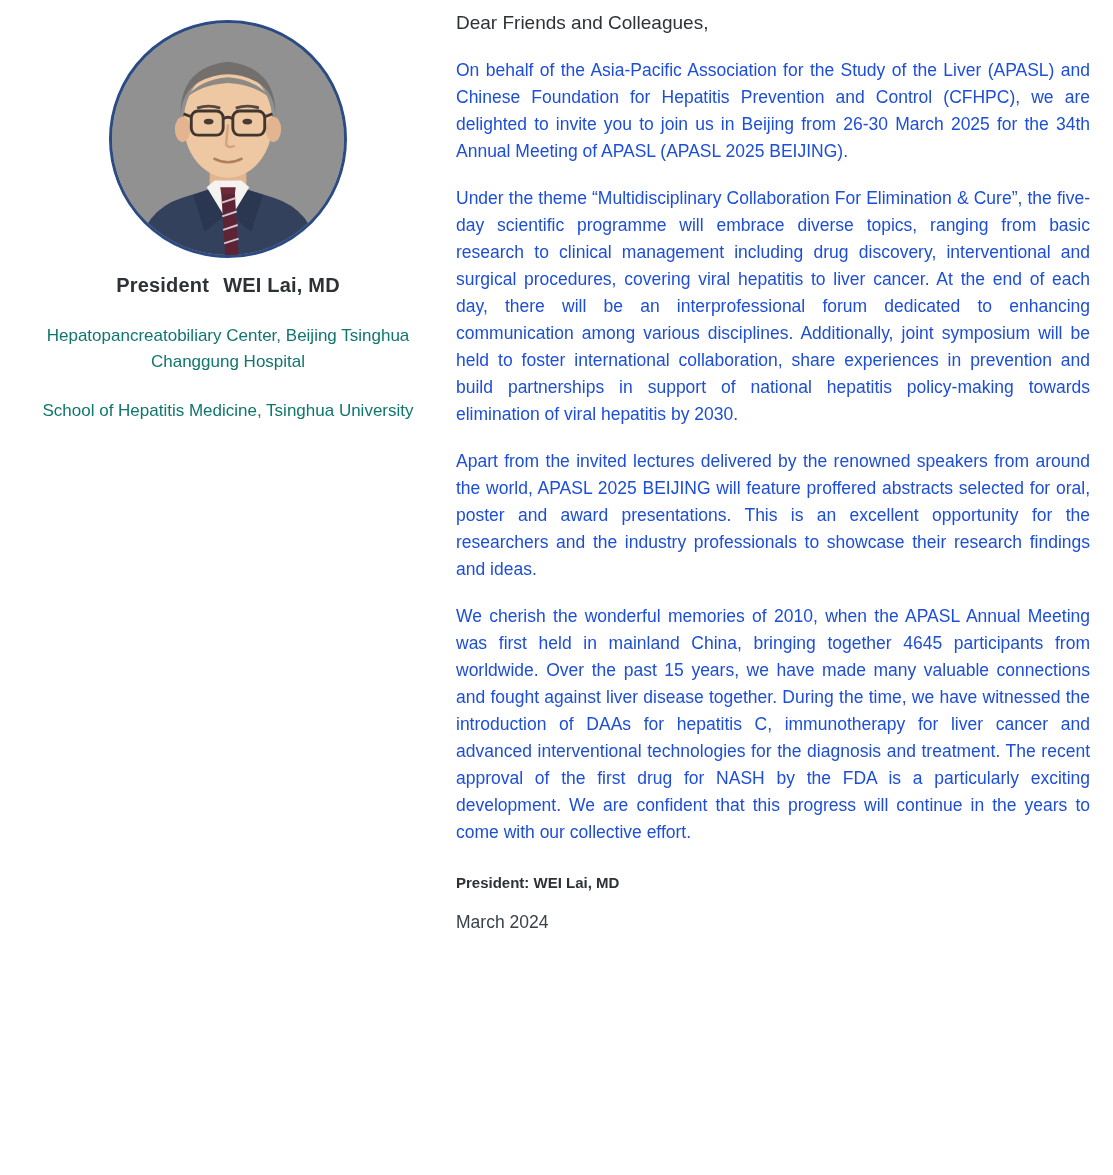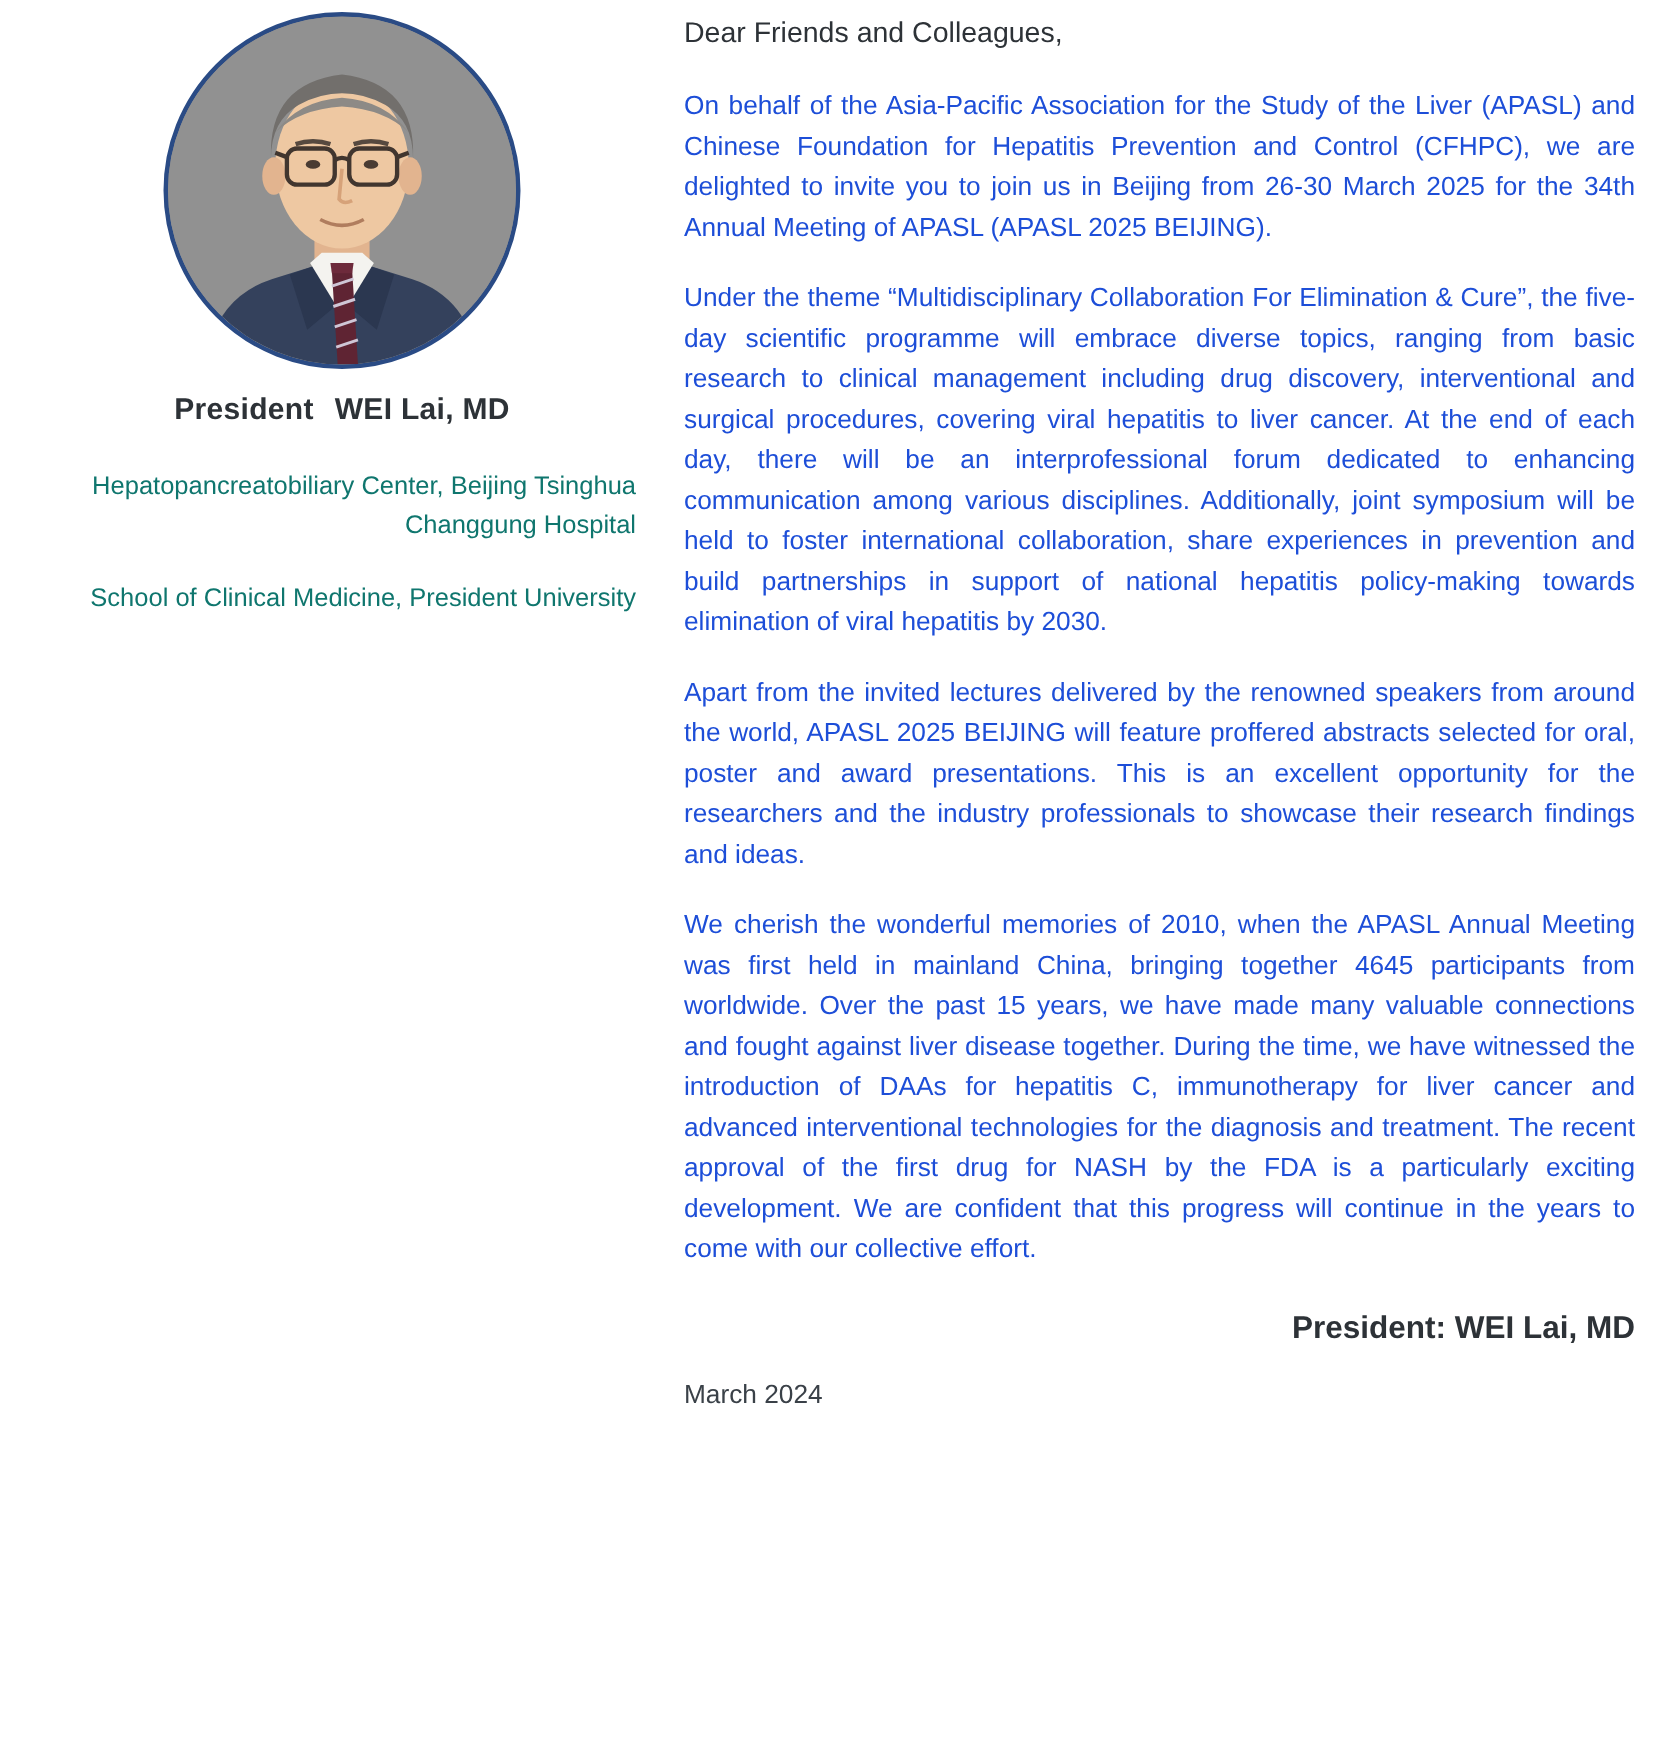--- a/index.html
+++ b/index.html
@@ -13,22 +13,22 @@
     width: 1113px;
     height: 1175px;
     display: flex;
     background: #ffffff;
     overflow: hidden;
   }
   
   .left-col {
     flex: 0 0 456px;
     width: 456px;
-    padding-top: 8px;
-    text-align: right;
+    padding-top: 20px;
+    text-align: center;
   }
   .avatar {
     width: 238px;
     height: 238px;
     margin: 0 auto;
     border-radius: 50%;
     border: 3px solid #2a4b85;
     overflow: hidden;
     background: #919191;
   }
@@ -66,24 +66,23 @@
   .para {
     margin: 20px 0 0 0;
     font-size: 17.5px;
     line-height: 27px;
     color: #1d4ed8;
     text-align: justify;
     text-justify: inter-word;
   }
   .signature {
     margin: 28px 0 0 0;
-    font-size: 21px;
+    font-size: 15px;
     font-weight: bold;
     color: #2d3237;
-    text-align: right;
   }
   .date-line {
     margin: 21px 0 0 0;
     font-size: 17.5px;
     color: #3a4148;
     text-align: left;
   }
 </style>
 </head>
 <body>
@@ -139,21 +138,21 @@
         </g>
       </svg>
     </div>
 
     <div class="title-line">
       <span>President</span>
       <span>WEI Lai, MD</span>
     </div>
 
     <p class="affil">Hepatopancreatobiliary Center, Beijing Tsinghua Changgung Hospital</p>
-    <p class="affil second">School of Clinical Medicine, President University</p>
+    <p class="affil second">School of Hepatitis Medicine, Tsinghua University</p>
   </aside>
 
   <main class="right-col">
     <h1 class="salutation">Dear Friends and Colleagues,</h1>
     <p class="para">On behalf of the Asia-Pacific Association for the Study of the Liver (APASL) and Chinese Foundation for Hepatitis Prevention and Control (CFHPC), we are delighted to invite you to join us in Beijing from 26-30 March 2025 for the 34th Annual Meeting of APASL (APASL 2025 BEIJING).</p>
     <p class="para">Under the theme “Multidisciplinary Collaboration For Elimination &amp; Cure”, the five-day scientific programme will embrace diverse topics, ranging from basic research to clinical management including drug discovery, interventional and surgical procedures, covering viral hepatitis to liver cancer. At the end of each day, there will be an interprofessional forum dedicated to enhancing communication among various disciplines. Additionally, joint symposium will be held to foster international collaboration, share experiences in prevention and build partnerships in support of national hepatitis policy-making towards elimination of viral hepatitis by 2030.</p>
     <p class="para">Apart from the invited lectures delivered by the renowned speakers from around the world, APASL 2025 BEIJING will feature proffered abstracts selected for oral, poster and award presentations. This is an excellent opportunity for the researchers and the industry professionals to showcase their research findings and ideas.</p>
     <p class="para">We cherish the wonderful memories of 2010, when the APASL Annual Meeting was first held in mainland China, bringing together 4645 participants from worldwide. Over the past 15 years, we have made many valuable connections and fought against liver disease together. During the time, we have witnessed the introduction of DAAs for hepatitis C, immunotherapy for liver cancer and advanced interventional technologies for the diagnosis and treatment. The recent approval of the first drug for NASH by the FDA is a particularly exciting development. We are confident that this progress will continue in the years to come with our collective effort.</p>
     <p class="signature">President: WEI Lai, MD</p>
     <p class="date-line">March 2024</p>

